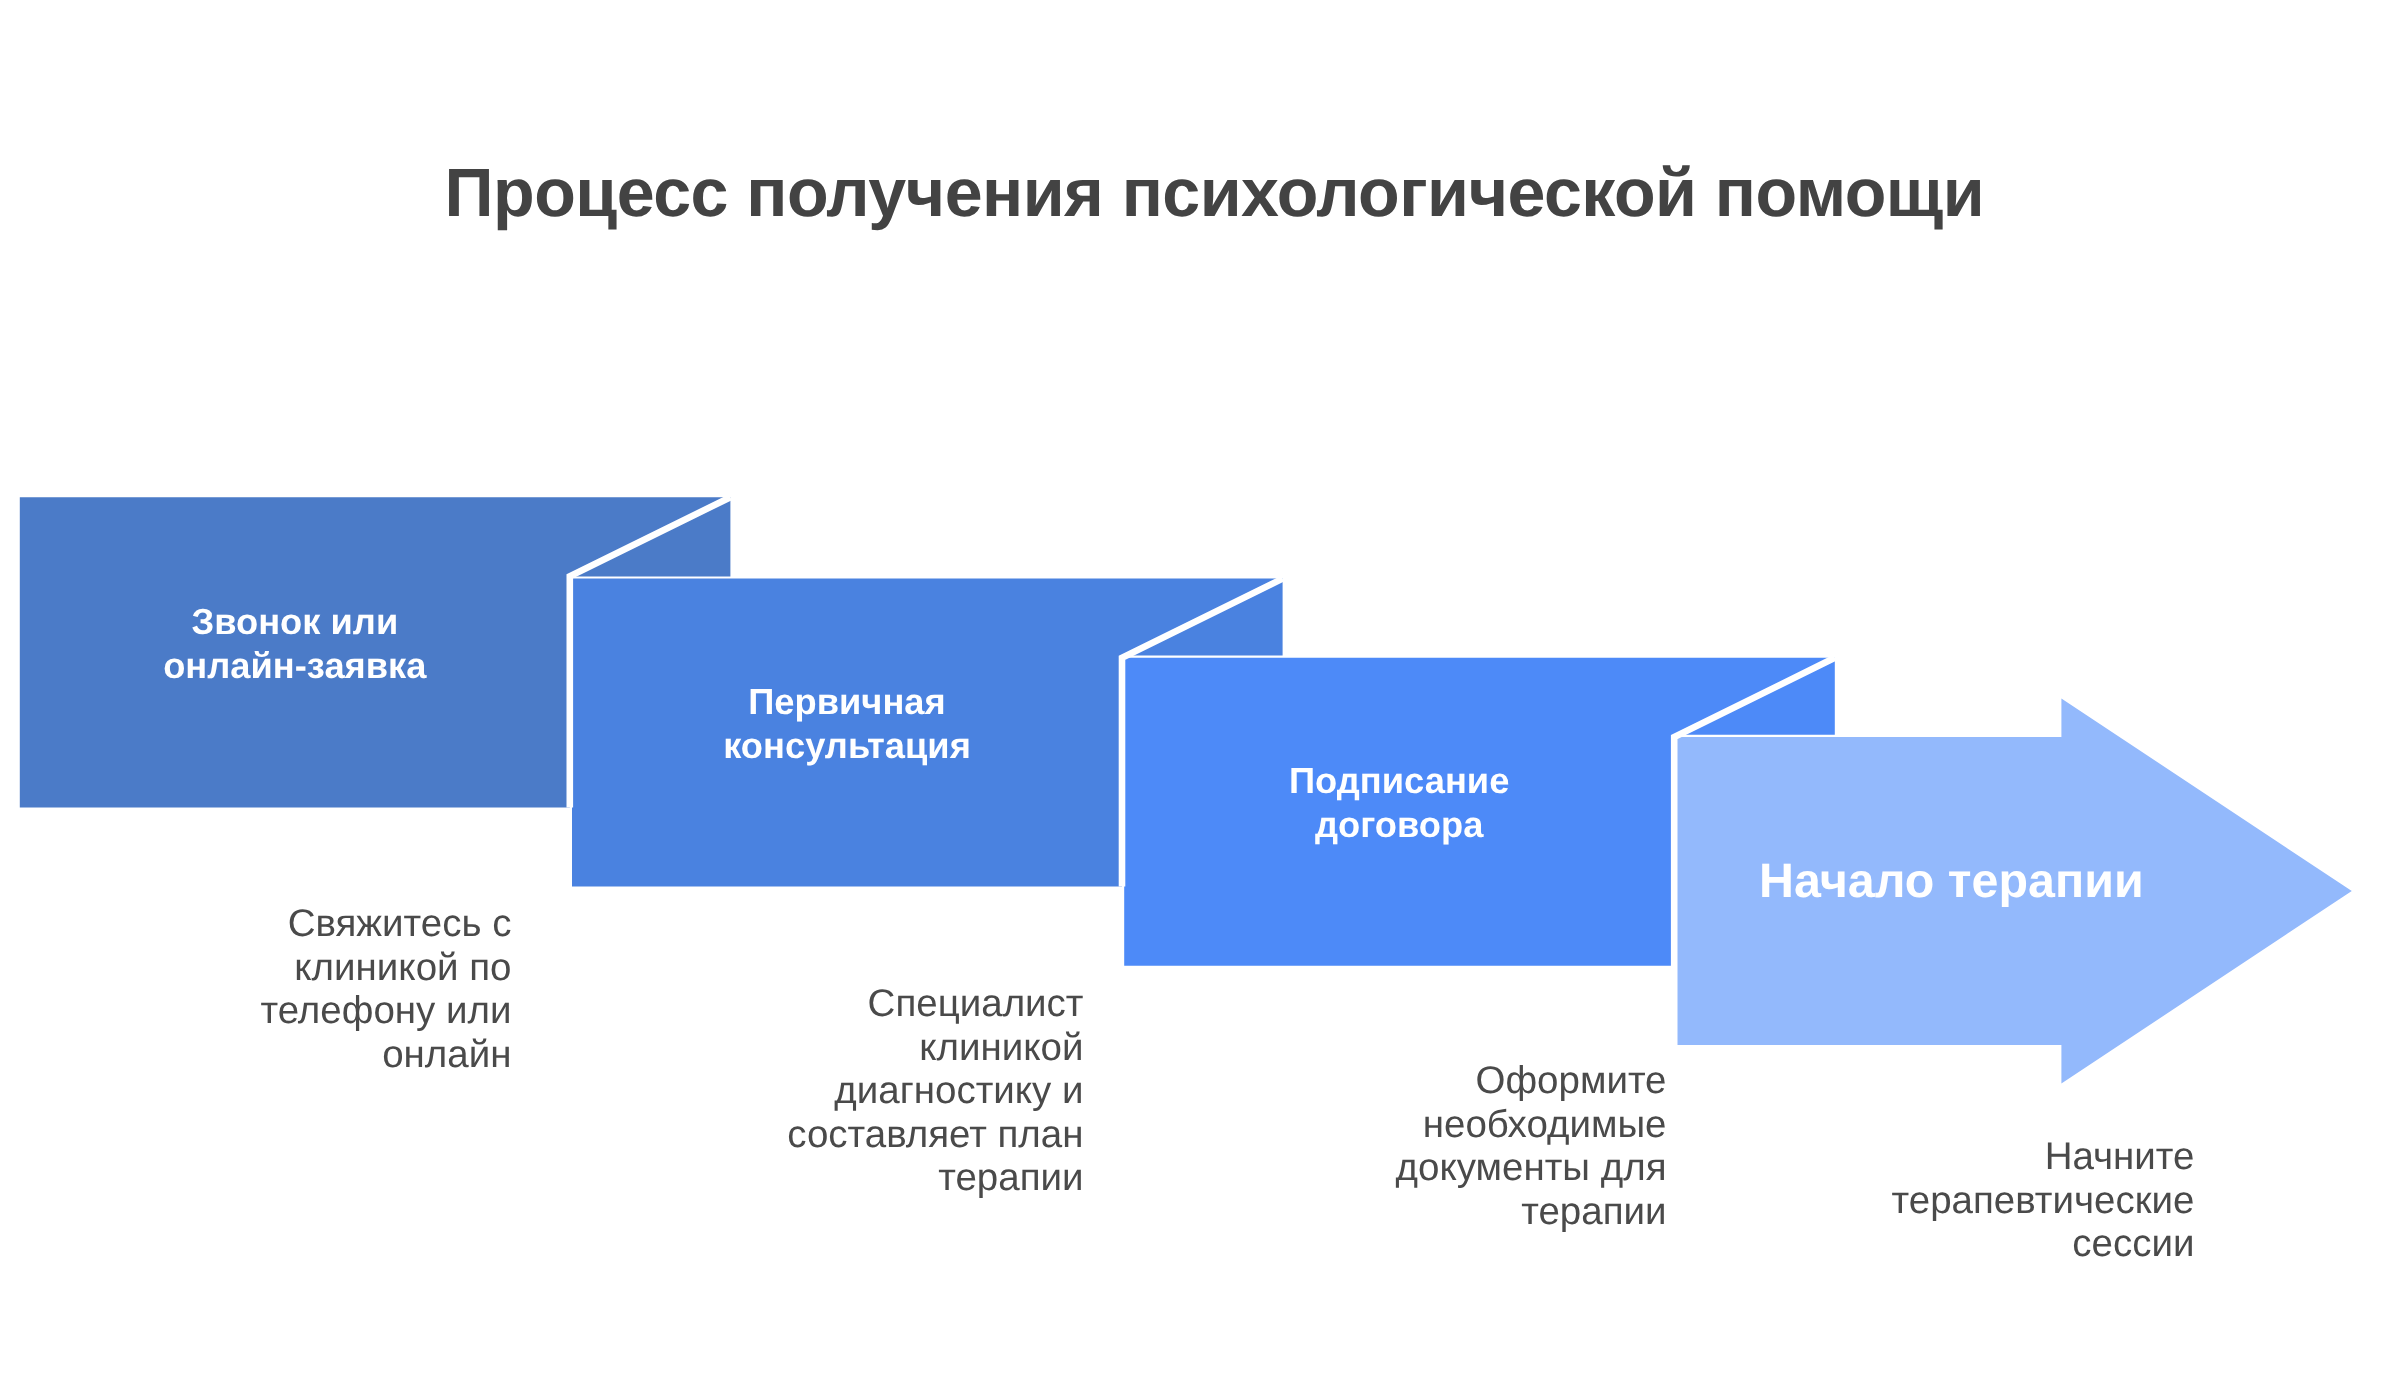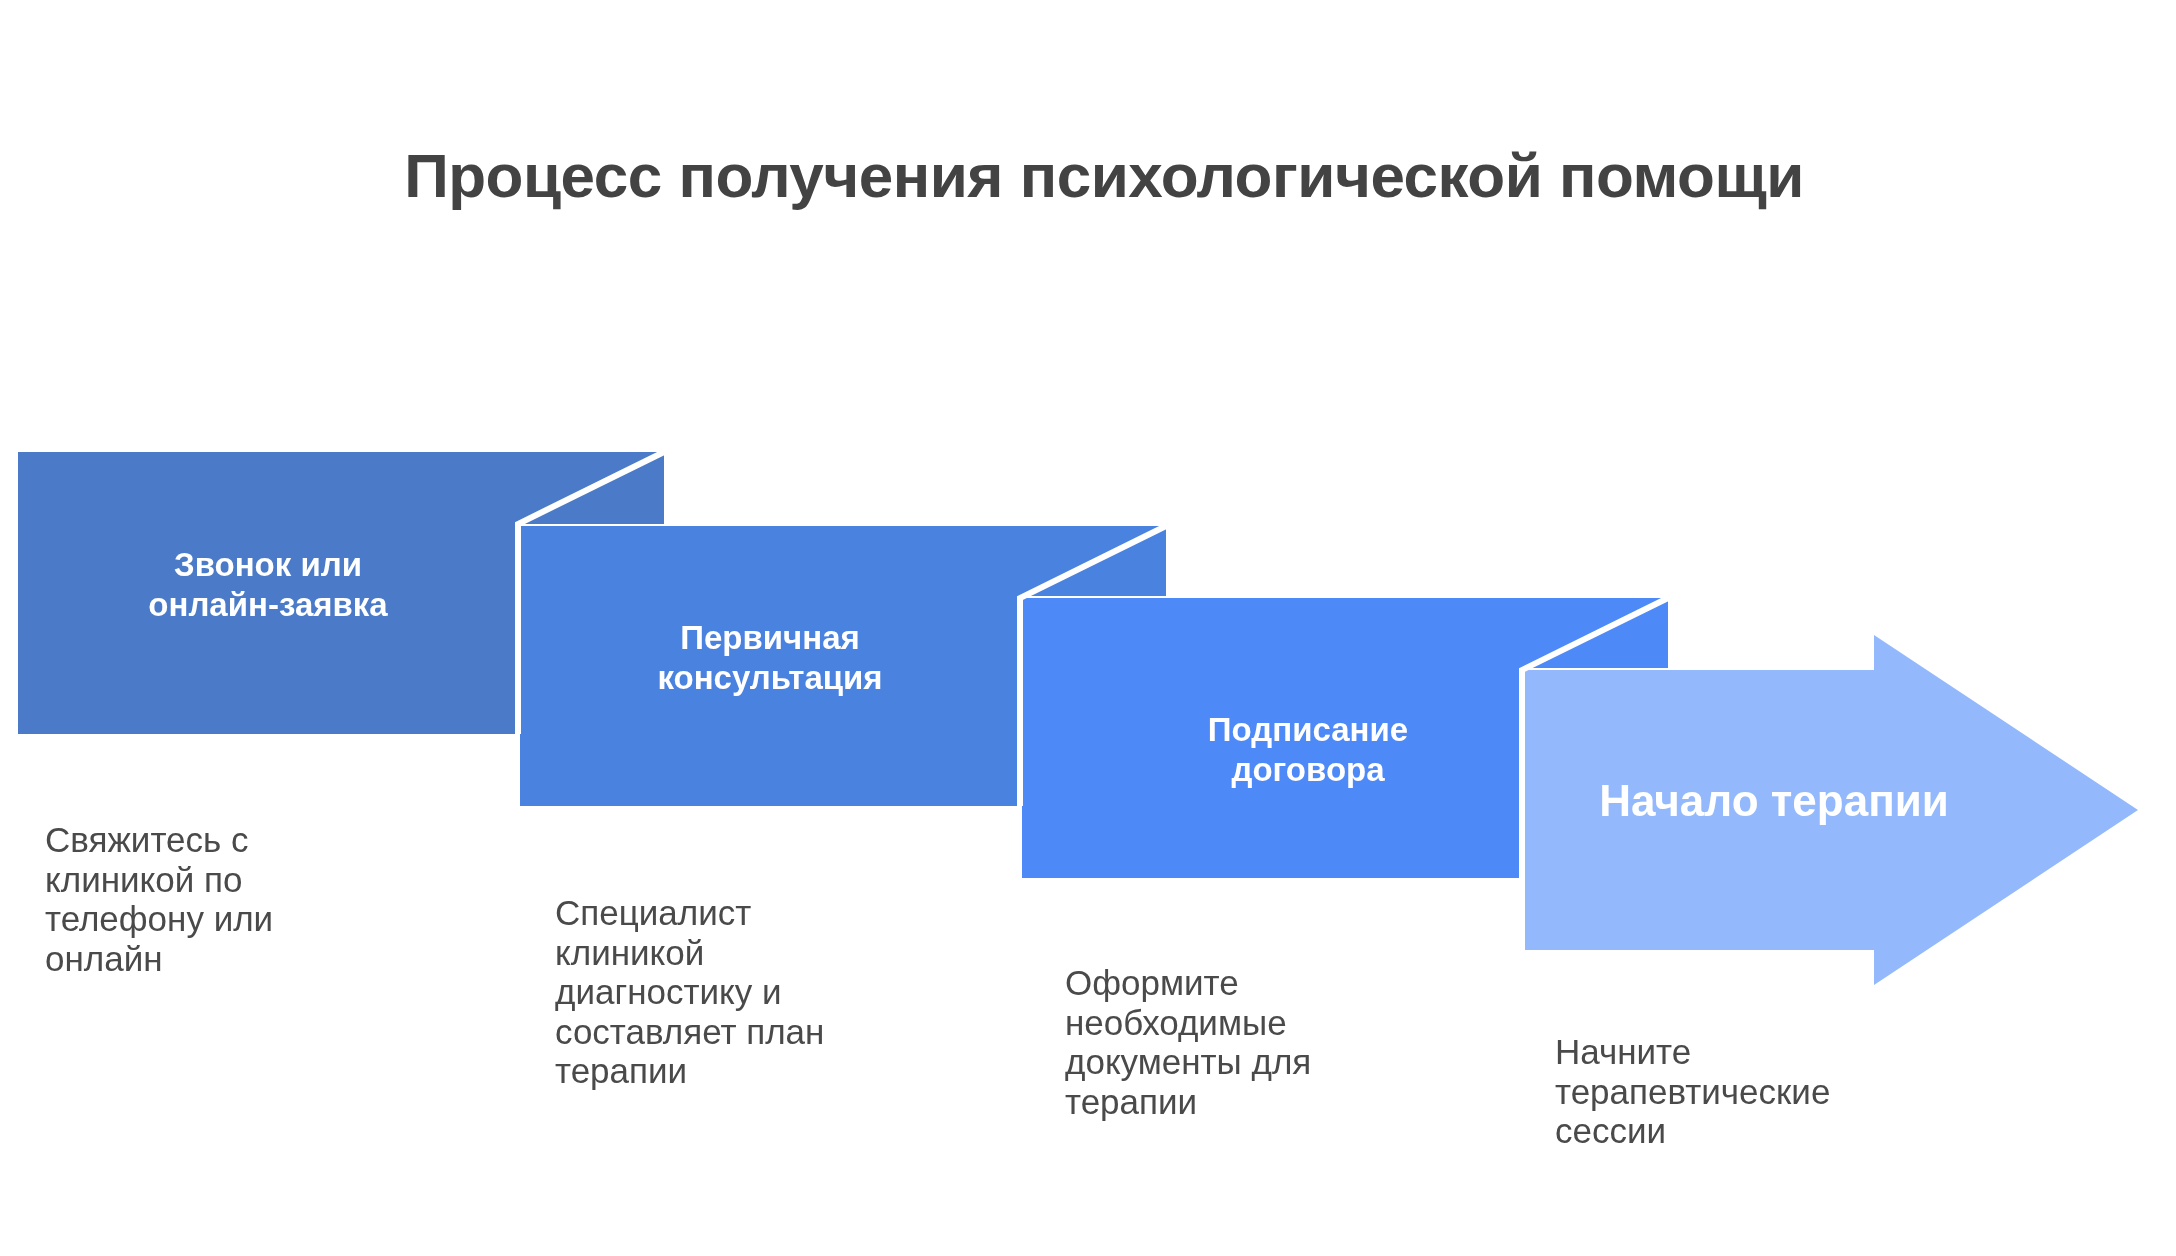--- a/index.html
+++ b/index.html
@@ -61,30 +61,30 @@
     color: #ffffff;
     font-weight: bold;
     font-size: 33px;
     line-height: 1.22;
     text-align: center;
     white-space: pre-line;
     pointer-events: none;
   }
   #step-label-0 { left: 18px;   top: 545px; width: 500px; }
   #step-label-1 { left: 520px;  top: 618px; width: 500px; }
-  #step-label-2 { left: 1058px; top: 690px; width: 500px; margin-top: 20px; }
+  #step-label-2 { left: 1022px; top: 690px; width: 500px; }
   #step-label-3 { left: 1524px; top: 774px; width: 500px; font-size: 44px; text-align: center; }
 
   
   .step-caption {
     position: absolute;
     color: #4a4a4a;
     font-size: 35px;
     line-height: 1.13;
-    text-align: left;
+    text-align: right;
     white-space: pre-line;
   }
   #step-caption-0 { left: 45px;   top: 820px;  width: 420px; }
   #step-caption-1 { left: 555px;  top: 893px;  width: 430px; }
   #step-caption-2 { left: 1065px; top: 963px;  width: 450px; }
   #step-caption-3 { left: 1555px; top: 1032px; width: 440px; }
 </style>
 </head>
 <body>
 

